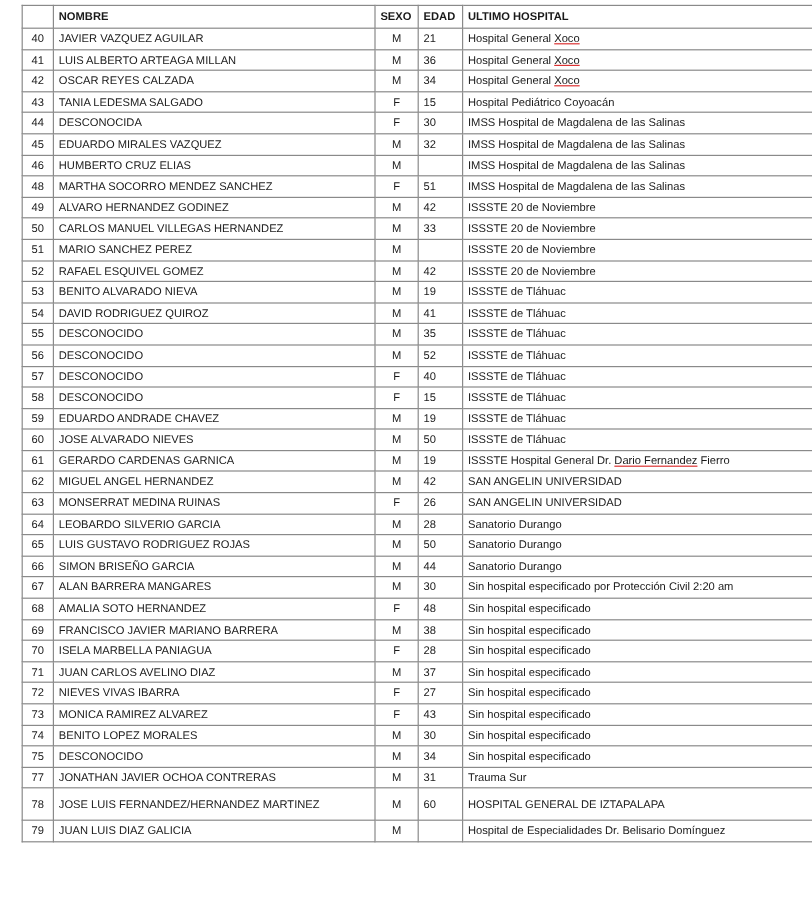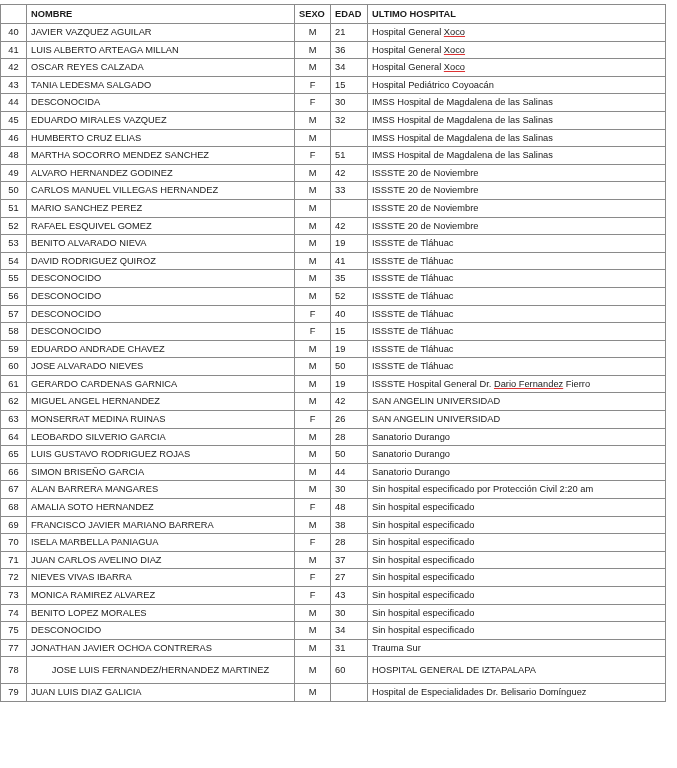--- a/index.html
+++ b/index.html
@@ -12,21 +12,21 @@
     height: 768px;
     font-family: "Liberation Sans", sans-serif;
     color: #1a1a1a;
     overflow: hidden;
   }
   .page {
     position: relative;
     width: 677px;
     height: 768px;
     box-sizing: border-box;
-    padding: 4px 6px 0 0;
+    padding: 4px 6px 0 18px;
   }
   table.victims {
     border-collapse: collapse;
     width: 665px;
     table-layout: fixed;
     font-size: 9.3px;
   }
   table.victims th,
   table.victims td {
     border: 1px solid #8a8a8a;
@@ -75,21 +75,20 @@
     text-decoration-thickness: 1px;
     text-underline-offset: 1px;
   }
   tr.tall td {
     height: 26px;
     line-height: 12.5px;
   }
   tr.tall td.wrap .cell-text {
     white-space: normal;
     line-height: 12px;
-    text-align: center;
   }
 </style>
 </head>
 <body>
 
 <div class="page">
   <table class="victims">
     <colgroup>
       <col class="c-num">
       <col class="c-name">

